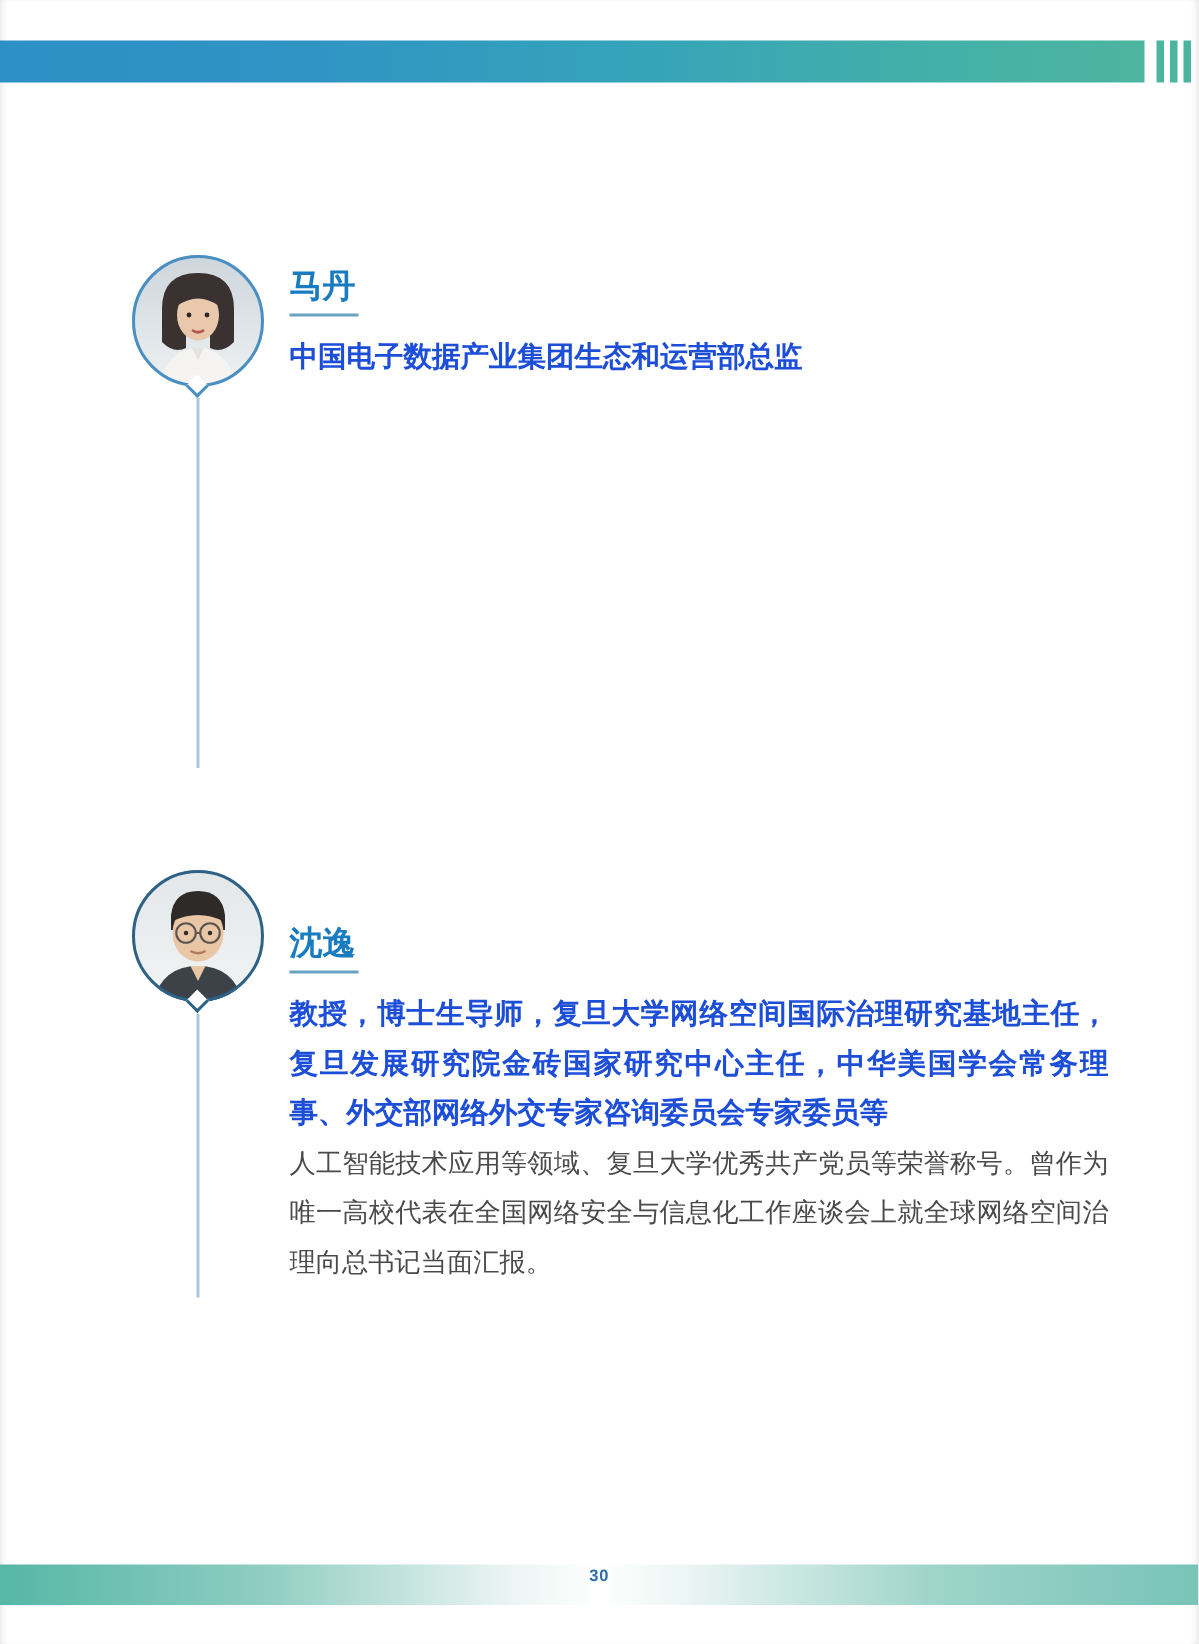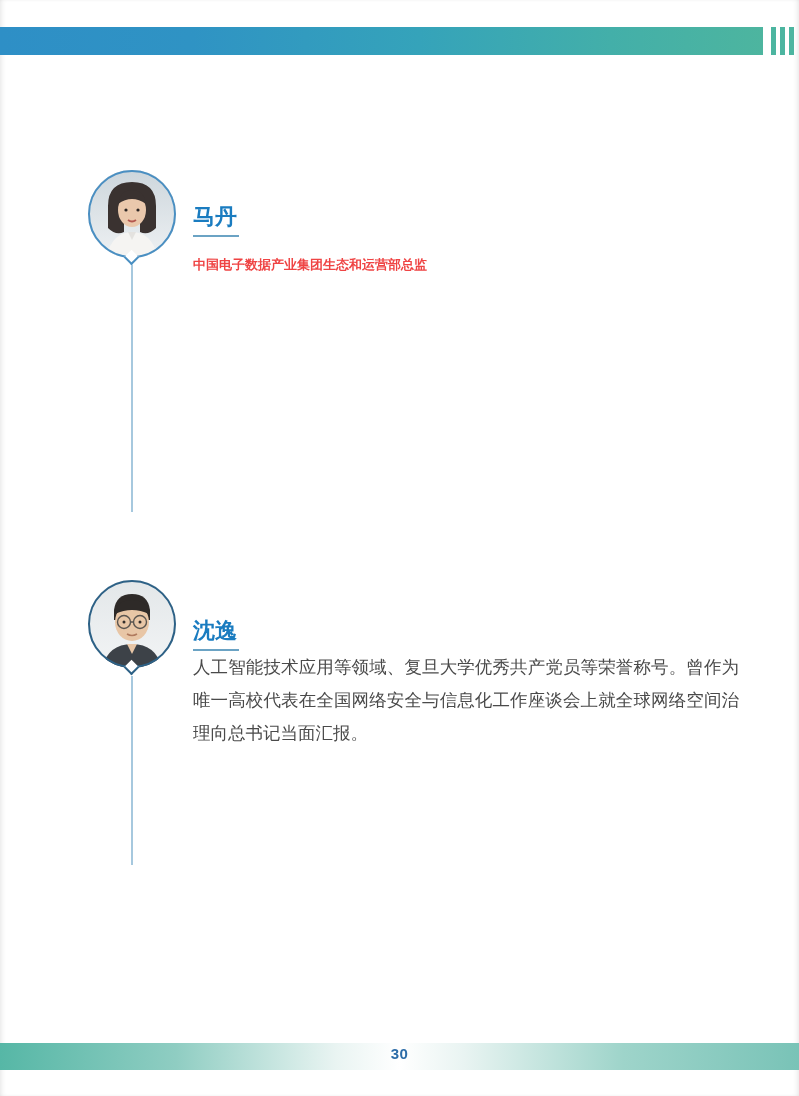--- a/index.html
+++ b/index.html
@@ -33,21 +33,21 @@
 
   
   .footer-bar{
     position:absolute;left:0;top:1043px;
     width:799px;height:27px;
     background:linear-gradient(90deg,#56b7a6 0%,#8fcdc2 22%,#e9f4f2 42%,#ffffff 50%,#e9f4f2 58%,#9ed4ca 78%,#79c3b7 100%);
   }
   .page-number{
     position:absolute;left:0;top:1045px;width:799px;
     text-align:center;
-    font-size:15px;font-weight:bold;color:#2d6da8;
+    font-size:11px;font-weight:bold;color:#2d6da8;
     letter-spacing:.5px;
   }
 
   
   .avatar{
     position:absolute;
     width:88px;height:88px;border-radius:50%;
     overflow:hidden;box-sizing:border-box;
     background:#dfe5e8;
   }
@@ -63,32 +63,32 @@
     transform:rotate(45deg);box-sizing:border-box;
   }
   .tail-1{border-right:2px solid #4a8fc2;border-bottom:2px solid #4a8fc2;}
   .tail-2{border-right:2px solid #2d6186;border-bottom:2px solid #2d6186;}
 
   .connector-line{
     position:absolute;width:2px;background:#a6c8de;
   }
 
   .profile-text{
-    position:absolute;left:193px;width:546px;margin-top:26px;
+    position:absolute;left:193px;width:546px;
   }
   .speaker-name{
     display:inline-block;
     font-size:22px;font-weight:bold;color:#1a7cc0;
     padding:0 2px 5px 0;
     border-bottom:2px solid #6ba3c4;
     line-height:1.2;
   }
   .speaker-title{
     margin:11px 0 0 0;
-    font-size:13px;font-weight:bold;color:#ef4444;
+    font-size:19px;font-weight:bold;color:#1d4ed8;
     line-height:33px;
     text-align:justify;text-justify:inter-character;
   }
   .speaker-bio{
     margin:0;
     font-size:17.5px;color:#4a4a4a;
     line-height:33px;
     text-align:justify;text-justify:inter-character;
   }
 </style>
@@ -151,23 +151,24 @@
       <circle cx="52" cy="42" r="1.5" fill="#332e2b"></circle>
       <path d="M39 54 Q44 57 49 54" stroke="#b07a5e" stroke-width="1.6" fill="none"></path>
       <path d="M14 88 Q20 64 44 64 Q68 64 74 88 Z" fill="#3d4248"></path>
       <path d="M39 64 L44 74 L49 64 Z" fill="#e8c6a6"></path>
     </svg>
   </div>
   <div class="avatar-ring ring-2" style="left:88px;top:580px;"></div>
   <div class="avatar-tail tail-2" style="left:126px;top:662px;"></div>
   <div class="connector-line" style="left:131px;top:676px;height:189px;"></div>
 
-  <div class="profile-text" style="top:592px;">
+  <div class="profile-text" style="top:616px;">
     <div>
       <span class="speaker-name">沈逸</span>
     </div>
+    <p class="speaker-title">教授，博士生导师，复旦大学网络空间国际治理研究基地主任，复旦发展研究院金砖国家研究中心主任，中华美国学会常务理事、外交部网络外交专家咨询委员会专家委员等</p>
     <p class="speaker-bio">人工智能技术应用等领域、复旦大学优秀共产党员等荣誉称号。曾作为唯一高校代表在全国网络安全与信息化工作座谈会上就全球网络空间治理向总书记当面汇报。</p>
   </div>
 
   <div class="footer-bar"></div>
   <div class="page-number">30</div>
 
 </div>
 
 </body></html>

